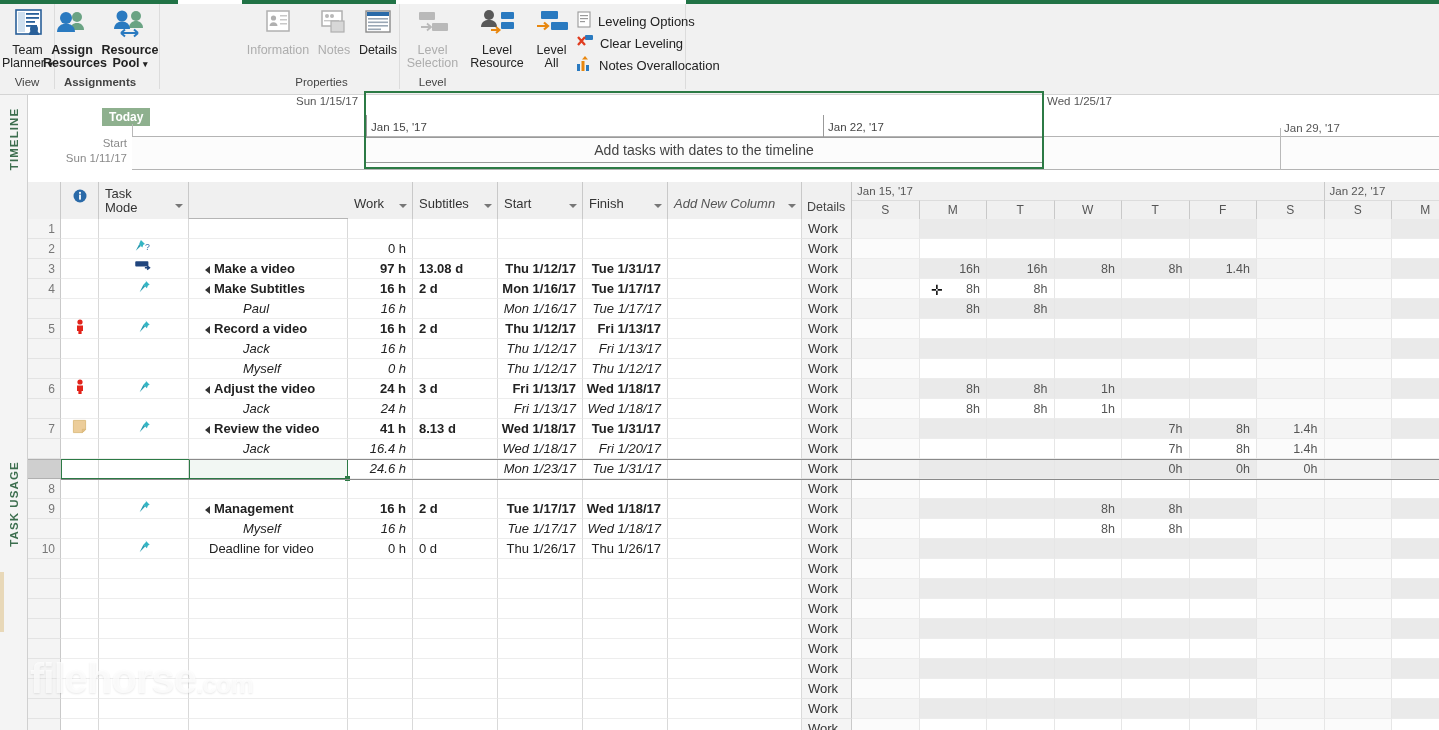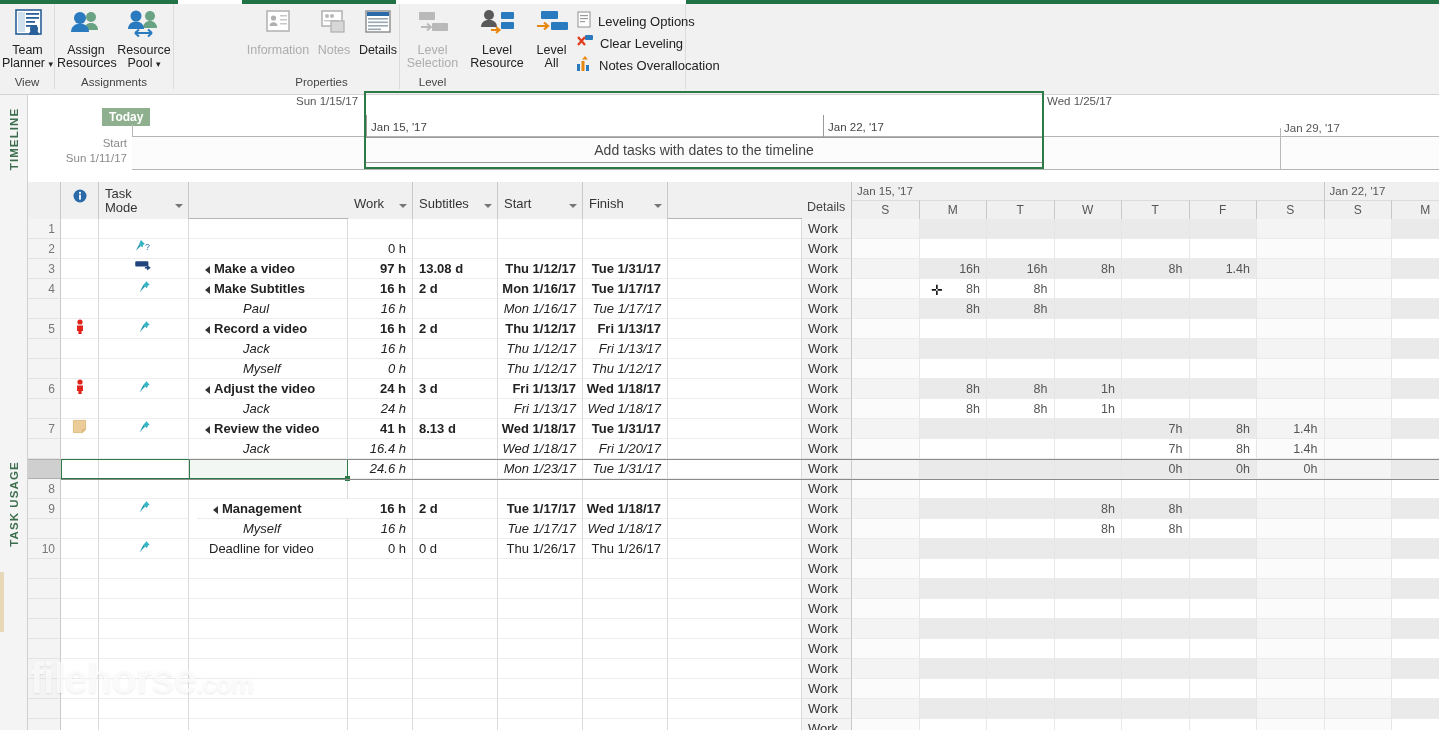--- a/index.html
+++ b/index.html
@@ -162,21 +162,21 @@
           <circle cx="25" cy="21" r="4" fill="#2a6099"></circle>
           <path d="M20 27c0-3.3 2.2-5 5-5s5 1.7 5 5z" fill="#2a6099"></path>
         </svg>
       </span>
       <span class="lbl">Team</span>
       <span class="lbl"><span>Planner</span> <span style="font-size:9px;">▾</span></span>
     </div>
     <div class="glabel">View</div>
   </div>
 
-  <div class="rgroup" style="left:55px;width:119px;">
+  <div class="rgroup" style="left:41px;width:119px;font-weight:bold;">
     <div class="rbtn" style="left:2px;width:58px;">
       <span class="ico">
         <svg width="40" height="30" viewBox="0 0 40 30">
           <circle cx="25" cy="9" r="5" fill="#6aa383"></circle>
             <path d="M18 22c0-4.3 3-7 7-7s7 2.7 7 7z" fill="#6aa383"></path>
           <circle cx="14" cy="10" r="6" fill="#2a7ac0"></circle>
             <path d="M5 24c0-5 4-8.5 9-8.5s9 3.5 9 8.5z" fill="#2a7ac0"></path>
         </svg>
       </span>
       <span class="lbl">Assign</span>
@@ -382,20 +382,24 @@
     <div class="hcell" style="left:385px;width:85px;">
       <span class="ht">Subtitles</span>
       <span class="arw"></span>
     </div>
     <div class="hcell" style="left:470px;width:85px;">
       <span class="ht">Start</span>
       <span class="arw"></span>
     </div>
     <div class="hcell" style="left:555px;width:85px;">
       <span class="ht">Finish</span>
+      <span class="arw"></span>
+    </div>
+    <div class="hcell newcol" style="left:640px;width:134px;">
+      <span class="ht">Add New Column</span>
       <span class="arw"></span>
     </div>
     <div id="detcolhdr" style="left:774px;">
       <span class="ht">Details</span>
     </div>
     <div id="tsh" style="left:824px;right:0;">
         <div class="tsh-major" style="left: 0px; width: 472.5px;">Jan 15, '17</div>
         <div class="tsh-major" style="left: 472.5px; width: 135px;">Jan 22, '17</div>
         <div class="tsh-minor" style="left: 0px; width: 67.5px;">S</div>
         <div class="tsh-minor" style="left: 67.5px; width: 67.5px;">M</div>
@@ -732,21 +736,21 @@
         <div class="wk wkend" style="left: 1296.5px; width: 67.5px;"></div>
         <div class="wk" style="left: 1364px; width: 67.5px;"></div>
       </div>
       <div class="row sum alt" style="top: 280px;">
         <div class="cellnum">9</div>
         <div class="c ctr" style="left: 33px; width: 38px;"></div>
         <div class="c ctr" style="left: 71px; width: 90px;"><svg width="14" height="14" viewBox="0 0 16 16">
             <path d="M9.5 1.5l5 5-2 1-1.2 3.2-4-4L10.5 3z" fill="#33b5c4"></path>
             <path d="M7.3 6.7l2 2L3 15z" fill="#2a9bb0"></path>
           </svg></div>
-        <div class="c l" style="left: 169px; width: 159px;"><span style="padding-left:10px"><span class="tri"></span>Management</span></div>
+        <div class="c l" style="left: 161px; width: 159px;"><span style="padding-left:10px"><span class="tri"></span>Management</span></div>
         <div class="c r" style="left: 320px; width: 65px;">16 h</div>
         <div class="c l" style="left: 385px; width: 85px;">2 d</div>
         <div class="c r" style="left: 470px; width: 85px;">Tue 1/17/17</div>
         <div class="c r" style="left: 555px; width: 85px;">Wed 1/18/17</div>
         <div class="c" style="left: 640px; width: 134px;"></div>
         <div class="dcell" style="left: 774px; width: 50px;">Work</div>
         <div class="wk wkend" style="left: 824px; width: 67.5px;"></div>
         <div class="wk" style="left: 891.5px; width: 67.5px;"></div>
         <div class="wk" style="left: 959px; width: 67.5px;"></div>
         <div class="wk" style="left: 1026.5px; width: 67.5px;">8h</div>

